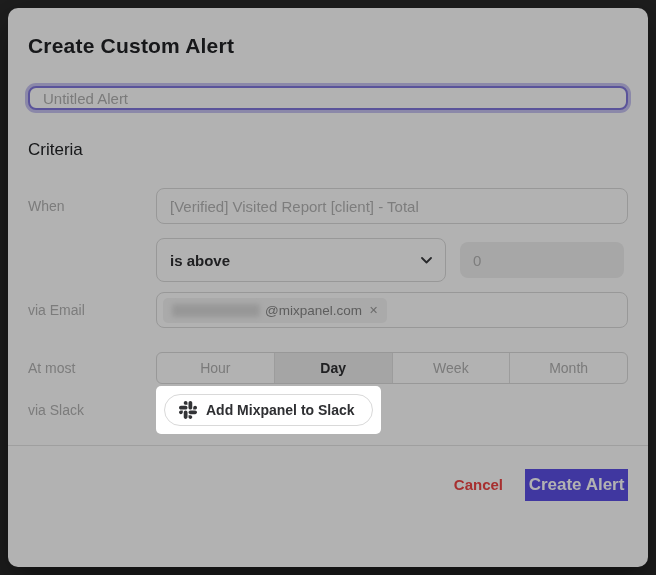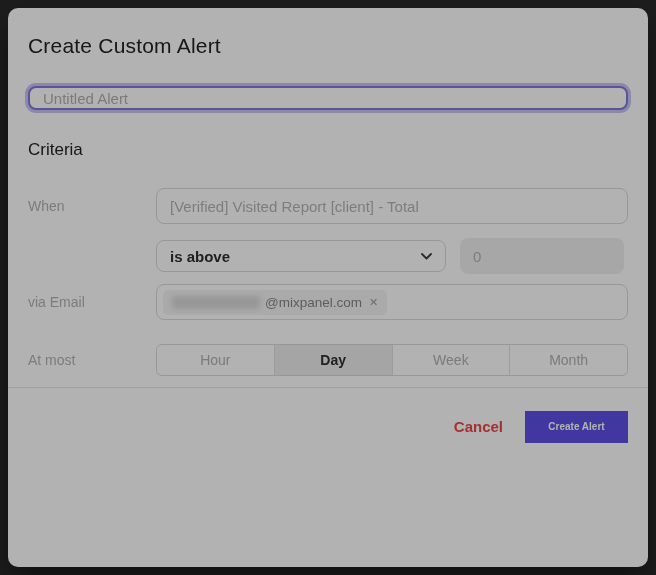--- a/index.html
+++ b/index.html
@@ -21,21 +21,21 @@
     position: absolute;
     left: 8px; top: 8px;
     width: 640px; height: 559px;
     background: #ffffff;
     border-radius: 10px;
     box-shadow: 0 14px 36px rgba(0,0,0,0.45);
     padding: 26px 20px 0 20px;
   }
 
   .modal-title {
-    font-size: 21px; font-weight: 400; color: #222326;
+    font-size: 21px; font-weight: 700; color: #222326;
     letter-spacing: 0.2px; line-height: 24px;
   }
 
   .name-input {
     margin-top: 28px;
     width: 100%; height: 24px;
     border: 2px solid #8278dd;
     box-shadow: 0 0 0 3px rgba(118,106,222,0.40);
     border-radius: 8px;
     background: #ffffff;
@@ -64,21 +64,21 @@
     border: 1px solid #dadada; border-radius: 8px;
     display: flex; align-items: center;
     padding: 0 13px;
     font-size: 15px; color: #b4b4b4;
     background: #fff;
     white-space: nowrap; overflow: hidden;
   }
 
   .row-condition { margin-top: 14px; }
   .select {
-    width: 290px; height: 32px;
+    width: 290px; height: 44px;
     border: 1px solid #dadada; border-radius: 8px;
     background: #fff;
     display: flex; align-items: center; justify-content: space-between;
     padding: 0 13px;
     font-size: 15px; font-weight: 600; color: #2e2f32;
     cursor: pointer;
   }
   .threshold {
     margin-left: 14px;
     width: 164px; height: 36px;
@@ -161,21 +161,21 @@
   .btn-cancel {
     border: none; background: transparent;
     font-size: 15px; font-weight: 700; color: #ef4444;
     font-family: "Liberation Sans", "DejaVu Sans", sans-serif;
     cursor: pointer;
   }
   .btn-create {
     width: 103px; height: 32px;
     border: none; border-radius: 0;
     background: #5c50e6;
-    color: #ffffff; font-size: 10px; font-weight: 700;
+    color: #ffffff; font-size: 17px; font-weight: 700;
     font-family: "Liberation Sans", "DejaVu Sans", sans-serif;
     cursor: pointer;
   }
 
   .chev { flex: 0 0 auto; }
   .slack-glyph { flex: 0 0 auto; }
 </style>
 </head>
 <body>
 
@@ -222,20 +222,38 @@
   <div class="row row-atmost">
     <span class="label">At most</span>
     <div class="segmented">
       <button class="segment">Hour</button>
       <button class="segment selected">Day</button>
       <button class="segment">Week</button>
       <button class="segment">Month</button>
     </div>
   </div>
 
+  <div class="row row-slack">
+    <span class="label">via Slack</span>
+    <div class="spotlight">
+      <button class="slack-btn">
+        <svg class="slack-glyph" width="18" height="18" viewBox="0 0 122.8 122.8" fill="#323336">
+          <path d="M25.8,77.6c0,7.1-5.8,12.9-12.9,12.9S0,84.7,0,77.6s5.8-12.9,12.9-12.9h12.9V77.6z"></path>
+          <path d="M32.3,77.6c0-7.1,5.8-12.9,12.9-12.9s12.9,5.8,12.9,12.9v32.3c0,7.1-5.8,12.9-12.9,12.9s-12.9-5.8-12.9-12.9V77.6z"></path>
+          <path d="M45.2,25.8c-7.1,0-12.9-5.8-12.9-12.9S38.1,0,45.2,0s12.9,5.8,12.9,12.9v12.9H45.2z"></path>
+          <path d="M45.2,32.3c7.1,0,12.9,5.8,12.9,12.9s-5.8,12.9-12.9,12.9H12.9C5.8,58.1,0,52.3,0,45.2s5.8-12.9,12.9-12.9H45.2z"></path>
+          <path d="M97,45.2c0-7.1,5.8-12.9,12.9-12.9s12.9,5.8,12.9,12.9s-5.8,12.9-12.9,12.9H97V45.2z"></path>
+          <path d="M90.5,45.2c0,7.1-5.8,12.9-12.9,12.9s-12.9-5.8-12.9-12.9V12.9C64.7,5.8,70.5,0,77.6,0s12.9,5.8,12.9,12.9V45.2z"></path>
+          <path d="M77.6,97c7.1,0,12.9,5.8,12.9,12.9s-5.8,12.9-12.9,12.9s-12.9-5.8-12.9-12.9V97H77.6z"></path>
+          <path d="M77.6,90.5c-7.1,0-12.9-5.8-12.9-12.9s5.8-12.9,12.9-12.9h32.3c7.1,0,12.9,5.8,12.9,12.9s-5.8,12.9-12.9,12.9H77.6z"></path>
+        </svg>
+        <span>Add Mixpanel to Slack</span>
+      </button>
+    </div>
+  </div>
 
   <div class="divider"></div>
 
   <div class="footer">
     <button class="btn-cancel">Cancel</button>
     <button class="btn-create">Create Alert</button>
   </div>
 
 </div>
 

